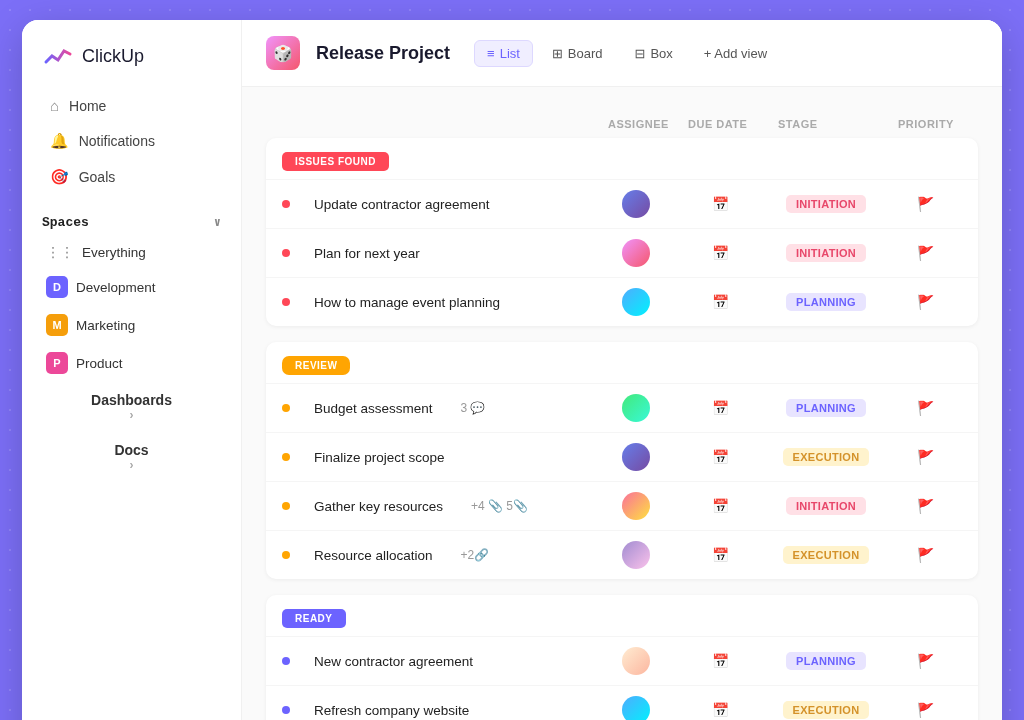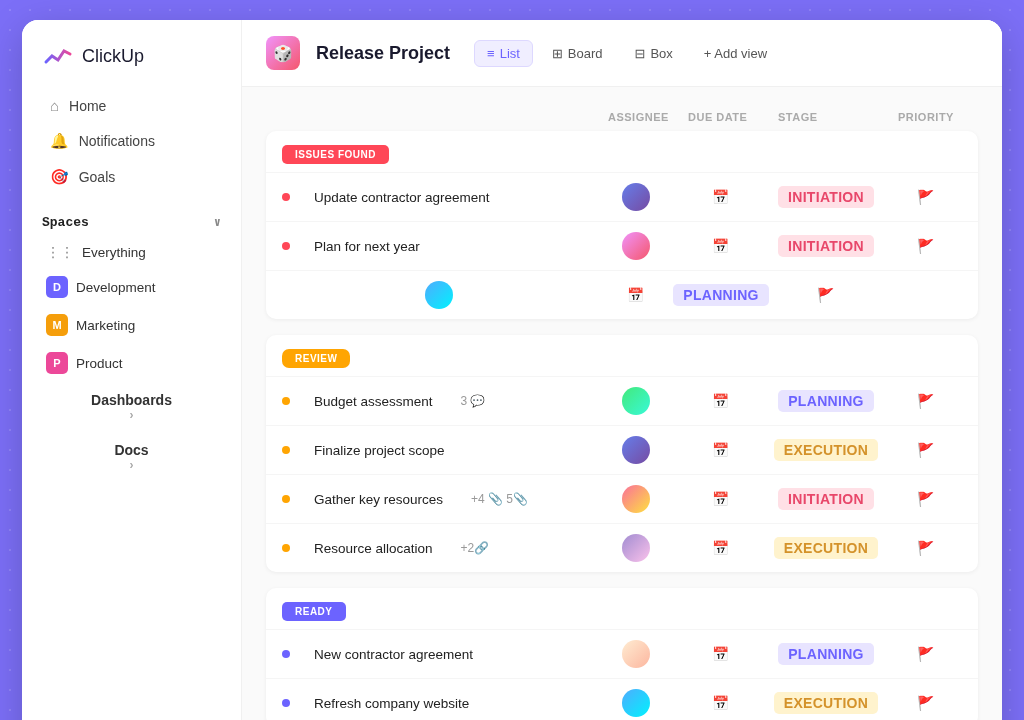--- a/index.html
+++ b/index.html
@@ -181,20 +181,21 @@
     
     .table-header-row {
       display: grid;
       grid-template-columns: 1fr 80px 90px 120px 80px;
       padding: 4px 0 8px 32px;
       font-size: 11px;
       font-weight: 600;
       color: #aaa;
       letter-spacing: 0.5px;
       text-transform: uppercase;
+      margin-top: 7px;
     }
     .section-block {
       background: #fff;
       border-radius: 10px;
       margin-bottom: 16px;
       overflow: hidden;
       box-shadow: 0 1px 4px rgba(0,0,0,0.06);
     }
     .section-label {
       display: inline-block;
@@ -274,21 +275,21 @@
       font-size: 14px;
     }
     .stage-cell {
       display: flex;
       align-items: center;
       justify-content: center;
     }
     .stage-badge {
       padding: 3px 10px;
       border-radius: 5px;
-      font-size: 14px;
+      font-size: 11px;
       font-weight: 600;
       letter-spacing: 0.3px;
     }
     .stage-initiation { background: #ffe0e6; color: #e8476a; }
     .stage-planning { background: #e8e4ff; color: #6c63ff; }
     .stage-execution { background: #fff3cd; color: #d4922a; }
     .priority-cell {
       display: flex;
       align-items: center;
       justify-content: center;
@@ -422,20 +423,24 @@
           <div class="assignee-cell">
               <div class="avatar-circle a2"></div>
             </div>
           <div class="date-cell">📅</div>
           <div class="stage-cell">
               <span class="stage-badge stage-initiation">INITIATION</span>
             </div>
           <div class="priority-cell">🚩</div>
         </div>
         <div class="task-row">
+          <div class="task-left">
+            <span class="task-dot dot-red"></span>
+            <span class="task-name">How to manage event planning</span>
+          </div>
           <div class="assignee-cell">
               <div class="avatar-circle a3"></div>
             </div>
           <div class="date-cell">📅</div>
           <div class="stage-cell">
               <span class="stage-badge stage-planning">PLANNING</span>
             </div>
           <div class="priority-cell">🚩</div>
         </div>
       </div>

